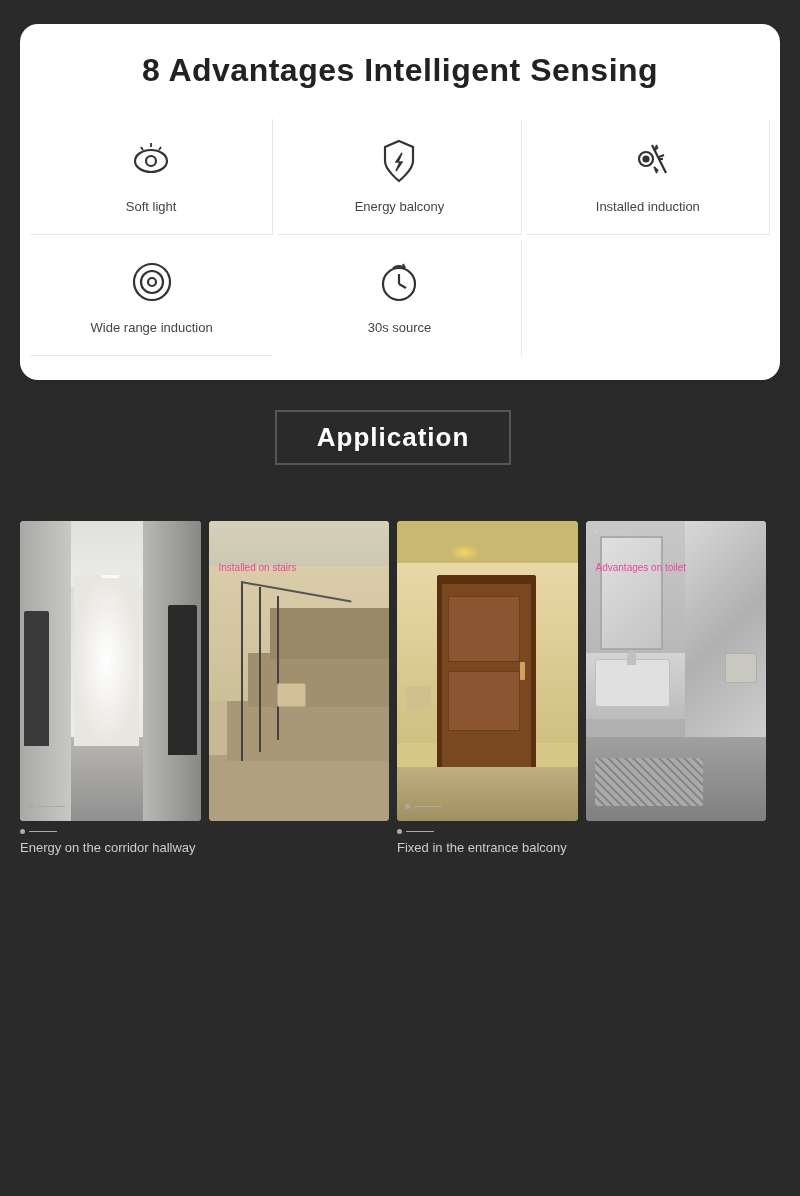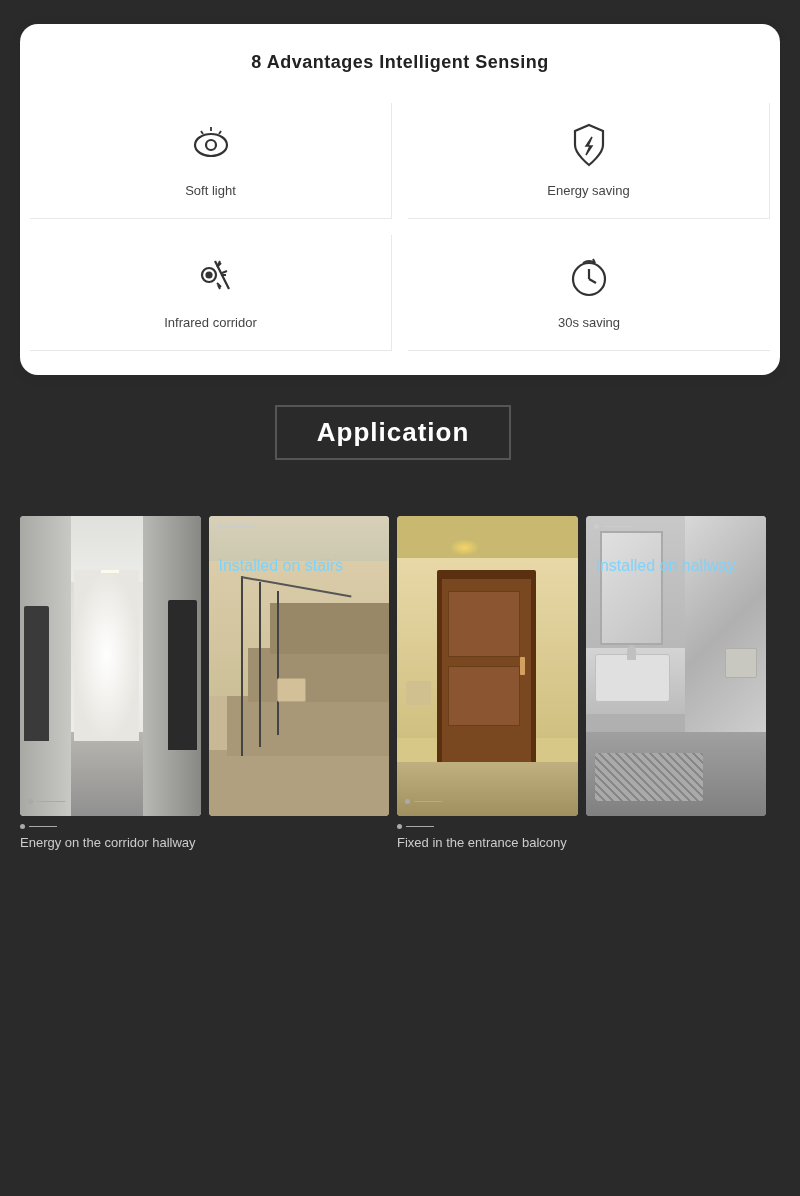--- a/index.html
+++ b/index.html
@@ -15,31 +15,31 @@
     .advantages-card {
       background: #fff;
       border-radius: 18px;
       margin: 24px 20px 30px 20px;
       padding: 28px 10px 24px 10px;
       box-shadow: 0 2px 12px rgba(0,0,0,0.08);
     }
 
     .advantages-title {
       text-align: center;
-      font-size: 18px;
+      font-size: 32px;
       font-weight: 700;
       color: #222;
       margin-bottom: 30px;
       letter-spacing: 0.5px;
     }
 
     .features-grid {
       display: grid;
-      grid-template-columns: repeat(2, 1fr);
-      gap: 16px;
+      grid-template-columns: repeat(3, 1fr);
+      gap: 5px;
     }
 
     .feature-item {
       display: flex;
       flex-direction: column;
       align-items: center;
       justify-content: flex-start;
       padding: 14px 8px 18px 8px;
       border-right: 1px solid #e8e8e8;
       border-bottom: 1px solid #e8e8e8;
@@ -144,22 +144,22 @@
       border-radius: 50%;
       flex-shrink: 0;
     }
     .dot-dash .dash {
       width: 28px;
       height: 1px;
       background: #ccc;
     }
 
     .top-label-text {
-      font-size: 16px;
-      color: #7dd3fc;
+      font-size: 10px;
+      color: #ec4899;
       padding-left: 2px;
       margin-top: 28px;
     }
 
     .bottom-label {
       margin-top: 8px;
     }
 
     .bottom-label-text {
       font-size: 13px;
@@ -209,57 +209,67 @@
       <div class="feature-label">Soft light</div>
     </div>
 
     <div class="feature-item">
       <div class="feature-icon">
         <svg viewBox="0 0 48 48" fill="none" stroke="#333" stroke-width="2.2">
           <path d="M24 4 L38 10 L38 24 C38 33 24 44 24 44 C24 44 10 33 10 24 L10 10 Z" stroke="#333" stroke-width="2.2" fill="none"></path>
           <path d="M27 16 L21 25 L25 25 L21 34 L27 25 L23 25 Z" stroke="#333" stroke-width="1.5" fill="#333"></path>
         </svg>
       </div>
-      <div class="feature-label">Energy saving</div>
+      <div class="feature-label">Energy balcony</div>
     </div>
 
 
     <div class="feature-item">
       <div class="feature-icon">
         <svg viewBox="0 0 48 48" fill="none" stroke="#333" stroke-width="2.2">
           <circle cx="22" cy="22" r="7" stroke="#333" stroke-width="2.2" fill="none"></circle>
           <circle cx="22" cy="22" r="2.5" fill="#333"></circle>
 
           <line x1="30" y1="14" x2="34" y2="10" stroke="#333" stroke-width="2"></line>
           <line x1="34" y1="22" x2="39" y2="22" stroke="#333" stroke-width="2"></line>
           <line x1="30" y1="30" x2="34" y2="34" stroke="#333" stroke-width="2"></line>
 
           <line x1="31" y1="12" x2="33" y2="8" stroke="#333" stroke-width="2"></line>
           <line x1="35" y1="20" x2="40" y2="18" stroke="#333" stroke-width="2"></line>
           <line x1="31" y1="32" x2="33" y2="36" stroke="#333" stroke-width="2"></line>
 
           <line x1="28" y1="8" x2="42" y2="36" stroke="#333" stroke-width="2.2"></line>
         </svg>
       </div>
-      <div class="feature-label">Infrared corridor</div>
-    </div>
-
+      <div class="feature-label">Installed induction</div>
+    </div>
+
+    <div class="feature-item">
+      <div class="feature-icon">
+        <svg viewBox="0 0 48 48" fill="none" stroke="#333" stroke-width="2.2">
+          <circle cx="24" cy="24" r="18" stroke="#333" stroke-width="2.2" fill="none"></circle>
+          <circle cx="24" cy="24" r="11" stroke="#333" stroke-width="2.2" fill="none"></circle>
+          <circle cx="24" cy="24" r="4" stroke="#333" stroke-width="2.2" fill="none"></circle>
+        </svg>
+      </div>
+      <div class="feature-label">Wide range induction</div>
+    </div>
 
     <div class="feature-item">
       <div class="feature-icon">
         <svg viewBox="0 0 48 48" fill="none" stroke="#333" stroke-width="2.2">
           <circle cx="24" cy="26" r="16" stroke="#333" stroke-width="2.2" fill="none"></circle>
           <line x1="24" y1="26" x2="24" y2="16" stroke="#333" stroke-width="2.2"></line>
           <line x1="24" y1="26" x2="31" y2="30" stroke="#333" stroke-width="2.2"></line>
 
           <path d="M18 10 Q24 6 30 10" stroke="#333" stroke-width="2" fill="none"></path>
           <path d="M30 10 L28 6" stroke="#333" stroke-width="2" fill="none"></path>
         </svg>
       </div>
-      <div class="feature-label">30s saving</div>
+      <div class="feature-label">30s source</div>
     </div>
 
 
 
   </div>
 </div>
 
 <div class="application-section">
 
   <div style="display:flex; justify-content:center; margin-bottom:28px;">
@@ -402,20 +412,20 @@
           <div style="position:absolute; bottom:5%; left:5%; width:60%; height:16%; background: repeating-linear-gradient(45deg, #888, #888 2px, #aaa 2px, #aaa 6px); border-radius:2px;"></div>
 
           <div style="position:absolute; top:44%; right:5%; width:18%; height:10%; background: #c8c8c0; border-radius:2px; border:1px solid #b0b0a8;"></div>
         </div>
 
         <div class="top-label">
           <div class="dot-dash">
             <div class="dot"></div>
             <div class="dash"></div>
           </div>
-          <div class="top-label-text">Installed on hallway</div>
+          <div class="top-label-text">Advantages on toilet</div>
         </div>
       </div>
       <div class="bottom-label" style="height:36px;"></div>
     </div>
 
   </div>
 </div>
 
 </body></html>

